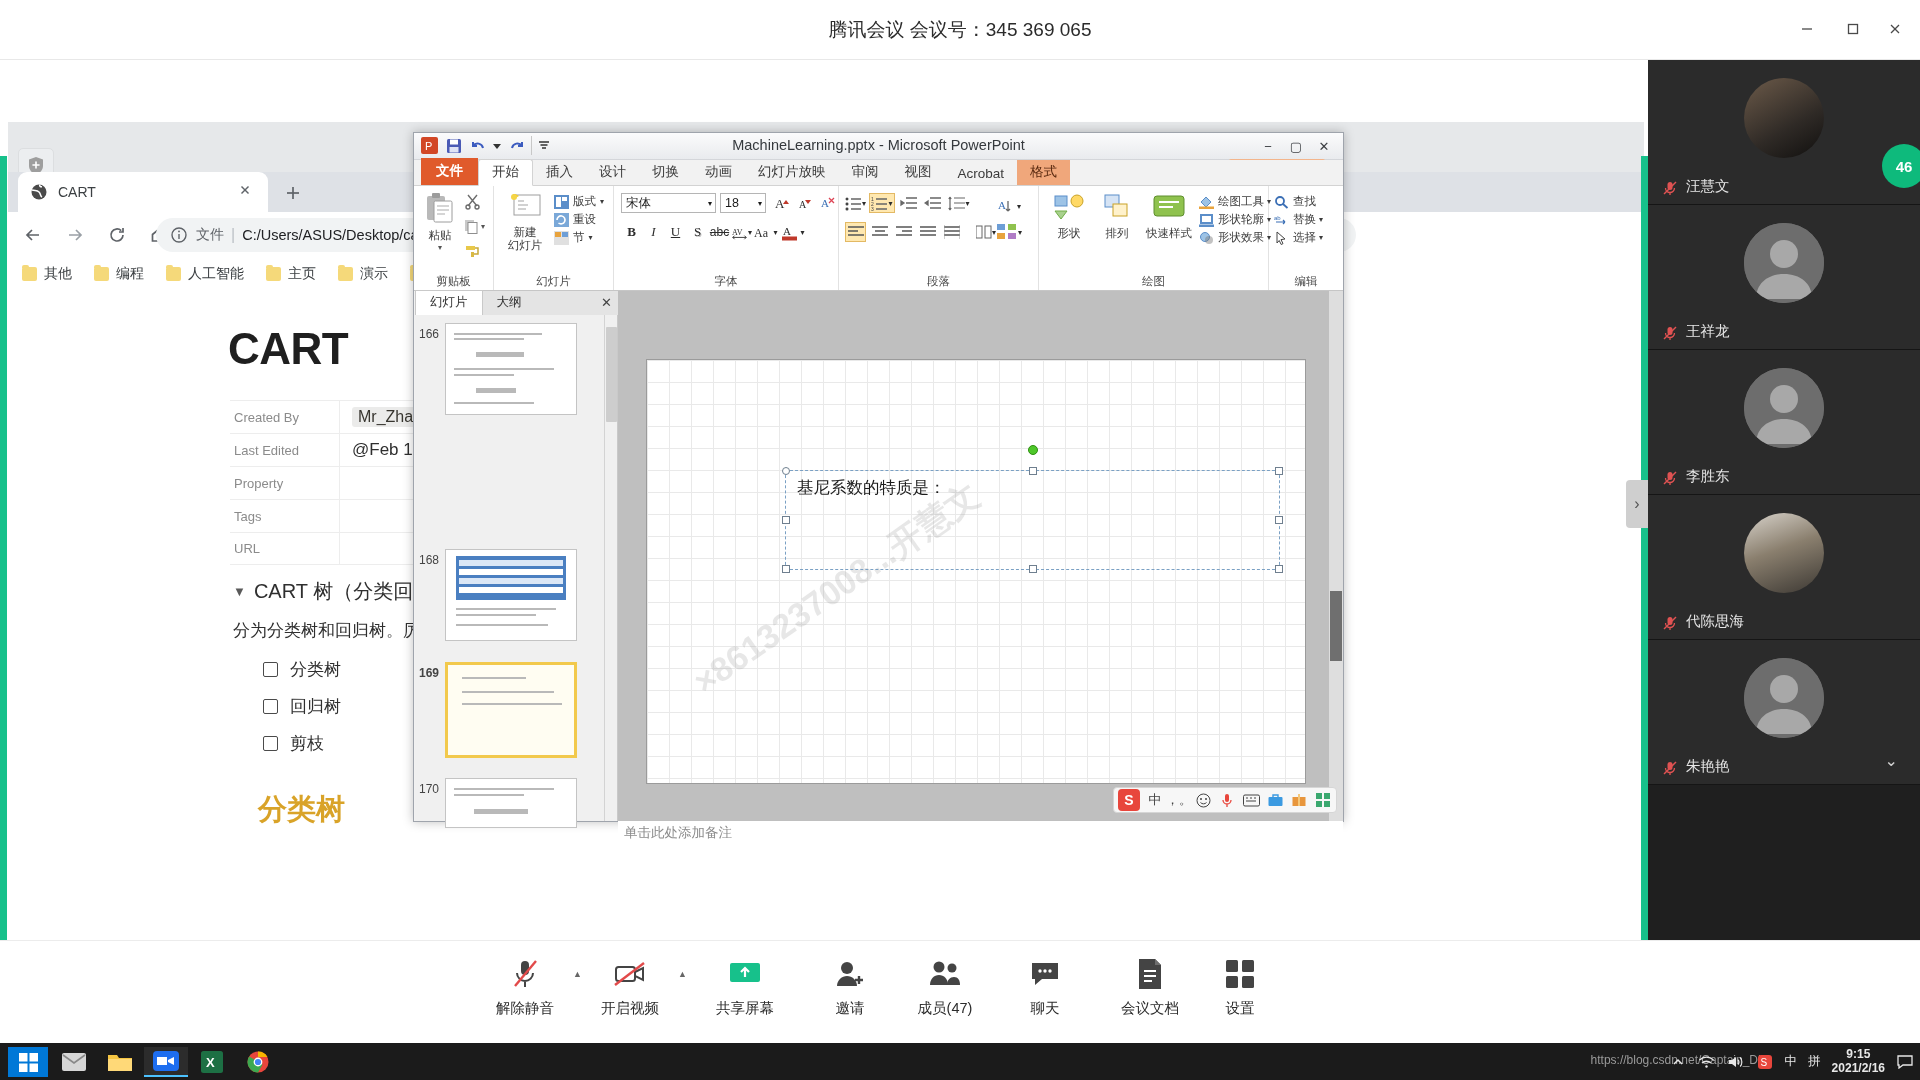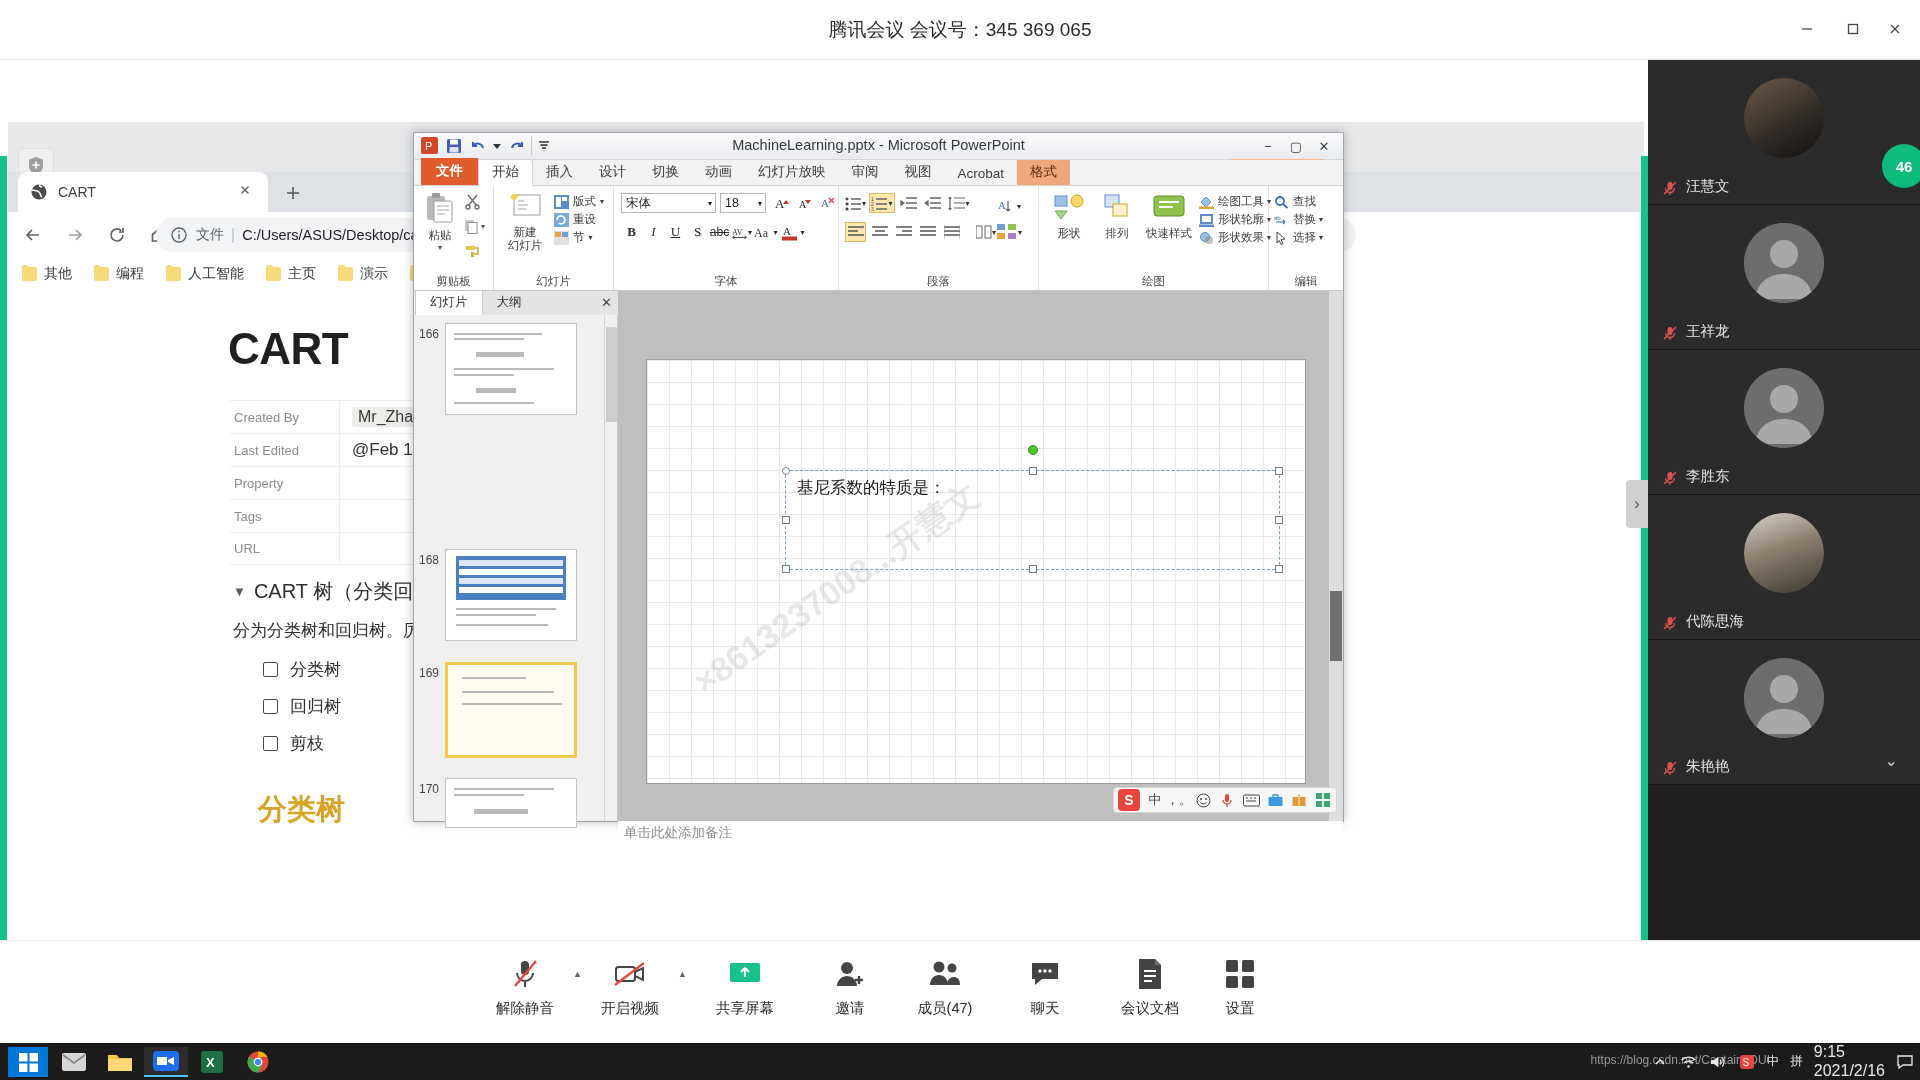--- a/index.html
+++ b/index.html
@@ -284,21 +284,21 @@
   .ctl-lb { font-size: 14.5px; color: #2c2c2c; margin-top: 4px; }
   .ctl-caret { position: absolute; top: 28px; font-size: 9px; color: #666; }
 
   
   #taskbar { position: absolute; left: 0; top: 1043px; width: 1920px; height: 37px; background: #1b1b1b; }
   #start-btn { position: absolute; left: 8px; top: 4px; width: 40px; height: 30px; background: #0078d7; display: flex; align-items: center; justify-content: center; }
   .tb-app { position: absolute; top: 4px; width: 44px; height: 30px; display: flex; align-items: center; justify-content: center; }
   .tb-app.active { border-bottom: 2px solid #4cc2ff; background: rgba(255,255,255,.08); }
   #tray { position: absolute; right: 6px; top: 0; height: 37px; display: flex; align-items: center; gap: 11px; color: #e8e8e8; font-size: 12.5px; }
   .tray-ic { width: 18px; height: 18px; display: flex; align-items: center; justify-content: center; }
-  #tray-clock { line-height: 1.15; font-size: 16px; }
+  #tray-clock { text-align: center; line-height: 1.15; font-size: 12px; font-weight: bold; }
   #tray-watermark { position: absolute; right: 150px; top: 10px; font-size: 12px; color: #9a9a9a; white-space: nowrap; }
 </style>
 </head>
 <body>
 
 <div id="meeting-window">
 
   <div id="meeting-titlebar">
     <div id="meeting-title">腾讯会议 会议号：345 369 065</div>
     <div class="win-btn" id="win-min">
@@ -883,21 +883,21 @@
             <div style="position:absolute;left:13px;top:19px;width:104px;height:6px;background:#fff"></div>
             <div style="position:absolute;left:13px;top:28px;width:104px;height:6px;background:#dbe7f6"></div>
             <div style="position:absolute;left:13px;top:37px;width:104px;height:6px;background:#fff"></div>
             <div class="sl-mini-line" style="left:10px;top:58px;width:100px"></div>
             <div class="sl-mini-line" style="left:10px;top:64px;width:80px"></div>
             <div class="sl-mini-line" style="left:10px;top:74px;width:92px"></div>
           </div>
         </div>
 
         <div class="slide-thumb-row" style="top:371px">
-          <div class="sl-num" style="font-weight:normal">169</div>
+          <div class="sl-num" style="font-weight:bold">169</div>
           <div class="sl-box sel" style="height:96px">
             <div class="sl-mini-line" style="left:14px;top:12px;width:64px"></div>
             <div class="sl-mini-line" style="left:14px;top:26px;width:92px"></div>
             <div class="sl-mini-line" style="left:14px;top:38px;width:100px"></div>
           </div>
         </div>
 
         <div class="slide-thumb-row" style="top:487px">
           <div class="sl-num">170</div>
           <div class="sl-box" style="height:50px">

